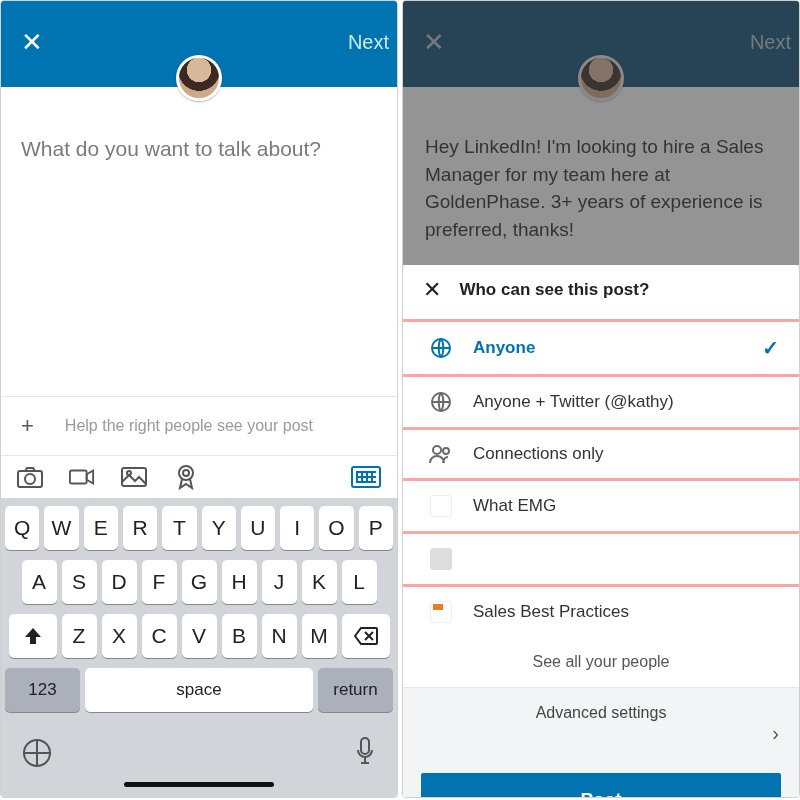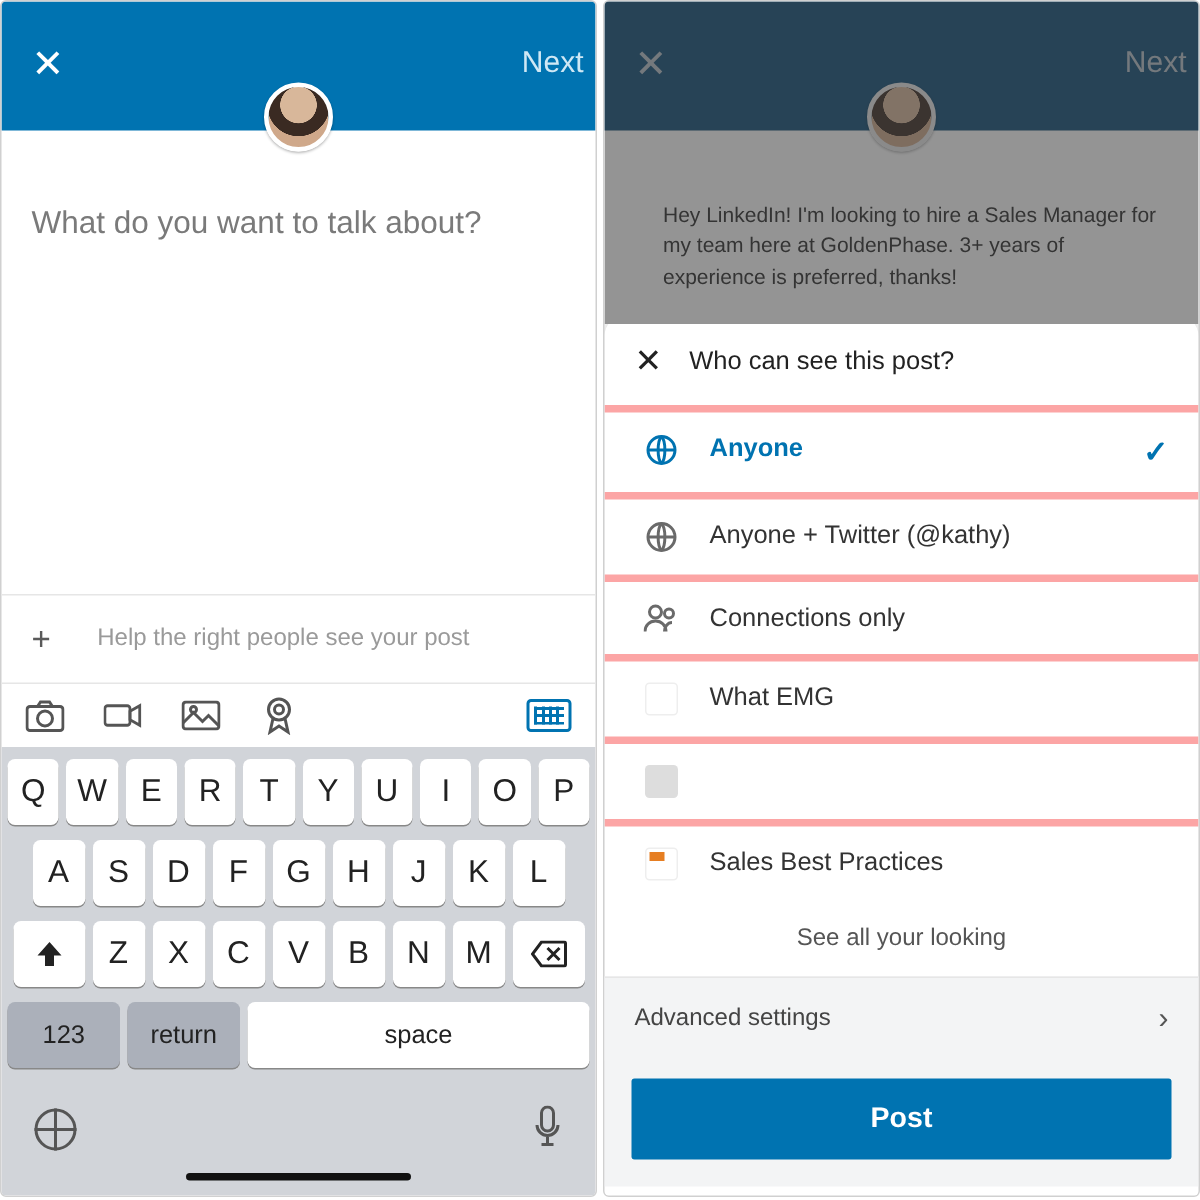--- a/index.html
+++ b/index.html
@@ -38,36 +38,36 @@
   .home { width:150px; height:5px; background:#111; border-radius:3px; margin:4px auto 6px auto;}
   
   .stroke { stroke:#555; stroke-width:2; fill:none; }
 
   
   .right-stack { position:relative; flex:1; display:flex; flex-direction:column;}
   .dimmed { position:relative; }
   .dim-overlay { position:absolute; inset:0; background:rgba(60,60,60,0.55); }
   .header-blue2 { height:86px; background:#0f4c75; position:relative; }
   .header-blue2 .close-x, .header-blue2 .next { color:#b9c3cc; }
-  .post-text { padding:46px 22px 22px 39px; font-size:14px; color:#2a2a2a; line-height:1.45; background:#fff;}
+  .post-text { padding:46px 22px 22px 22px; font-size:19px; color:#2a2a2a; line-height:1.45; background:#fff;}
   .sheet { background:#fff; border-top-left-radius:14px; border-top-right-radius:14px; margin-top:-6px; box-shadow:0 -2px 8px rgba(0,0,0,.15); flex:1; display:flex; flex-direction:column;}
   .sheet-head { display:flex; align-items:center; padding:18px 20px 16px 20px; }
   .sheet-close { font-size:22px; color:#222; margin-right:18px;}
-  .sheet-title { font-size:17px; font-weight:400; color:#222;}
-  .opt { display:flex; padding:14px 20px 14px 24px; border-top:5px solid #fca5a5; font-size:17px; color:#333;}
+  .sheet-title { font-size:17px; font-weight:700; color:#222;}
+  .opt { display:flex; align-items:center; padding:14px 20px 14px 24px; border-top:3px solid #fca5a5; font-size:17px; color:#333;}
   .opt.sel { color:#0073b1; font-weight:600;}
   .opt .oicon { width:28px; display:flex; justify-content:center; margin-right:18px; color:#6a6a6a;}
   .opt.sel .oicon { color:#0073b1;}
   .opt .check { margin-left:auto; color:#0073b1; font-size:20px;}
   .thumb { width:22px; height:22px; background:#ddd; border-radius:3px; }
   .thumb.w { background:#fff; border:1px solid #eee;}
   .thumb.o { background:#fff; border:1px solid #eee; position:relative;}
   .thumb.o::before{content:"";position:absolute;left:2px;top:2px;width:10px;height:6px;background:#e67e22;}
   .see-all { text-align:center; padding:16px 0; font-size:16px; color:#555;}
-  .advset { background:#f3f4f5; padding:16px 20px; font-size:16px; color:#444; display:flex; align-items:center; border-top:1px solid #e6e6e6;}
+  .advset { background:#f3f4f5; padding:16px 20px; font-size:16px; color:#444; display:flex; align-items:center; border-top:1px solid #e6e6e6;flex-direction:column;}
   .advset .chev { margin-left:auto; font-size:20px; color:#555;}
   .post-btn { margin:12px 18px 10px 18px; background:#0073b1; color:#fff; text-align:center; font-size:19px; font-weight:600; padding:16px 0; border-radius:2px;}
   .footer-gap { background:#f3f4f5; padding-bottom:8px;}
 </style>
 </head>
 <body>
 
 <div class="phone">
   <div class="header-blue">
     <div class="close-x">✕</div>
@@ -151,22 +151,22 @@
         <div class="key">M</div>
         <div class="key backsp">
           <svg width="24" height="18" viewBox="0 0 24 18">
             <path d="M7 1h15a1 1 0 0 1 1 1v14a1 1 0 0 1-1 1H7L1 9z" fill="none" stroke="#222" stroke-width="2"></path>
             <path d="M11 5l8 8M19 5l-8 8" stroke="#222" stroke-width="2"></path>
           </svg>
         </div>
       </div>
     <div class="kb-row">
       <div class="key num">123</div>
+      <div class="key space">space</div>
       <div class="key ret">return</div>
-      <div class="key space">space</div>
     </div>
     <div class="kb-bottom">
       <div class="globe"></div>
       <div>
         <svg width="20" height="28" viewBox="0 0 20 28">
             <rect x="6" y="1" width="8" height="16" rx="4" class="stroke"></rect>
             <path d="M3 13a7 7 0 0 0 14 0M10 20v6M6 26h8" class="stroke"></path>
           </svg>
       </div>
     </div>
@@ -239,21 +239,21 @@
           </span>
       </div>
 
       <div class="opt">
         <span class="oicon">
             <span class="thumb o"></span>
           </span>
         <span>Sales Best Practices</span>
       </div>
 
-      <div class="see-all">See all your looking</div>
+      <div class="see-all">See all your people</div>
 
       <div class="footer-gap">
         <div class="advset">
           <span>Advanced settings</span>
           <span class="chev">›</span>
         </div>
         <div class="post-btn">Post</div>
 
       </div>
     </div>

